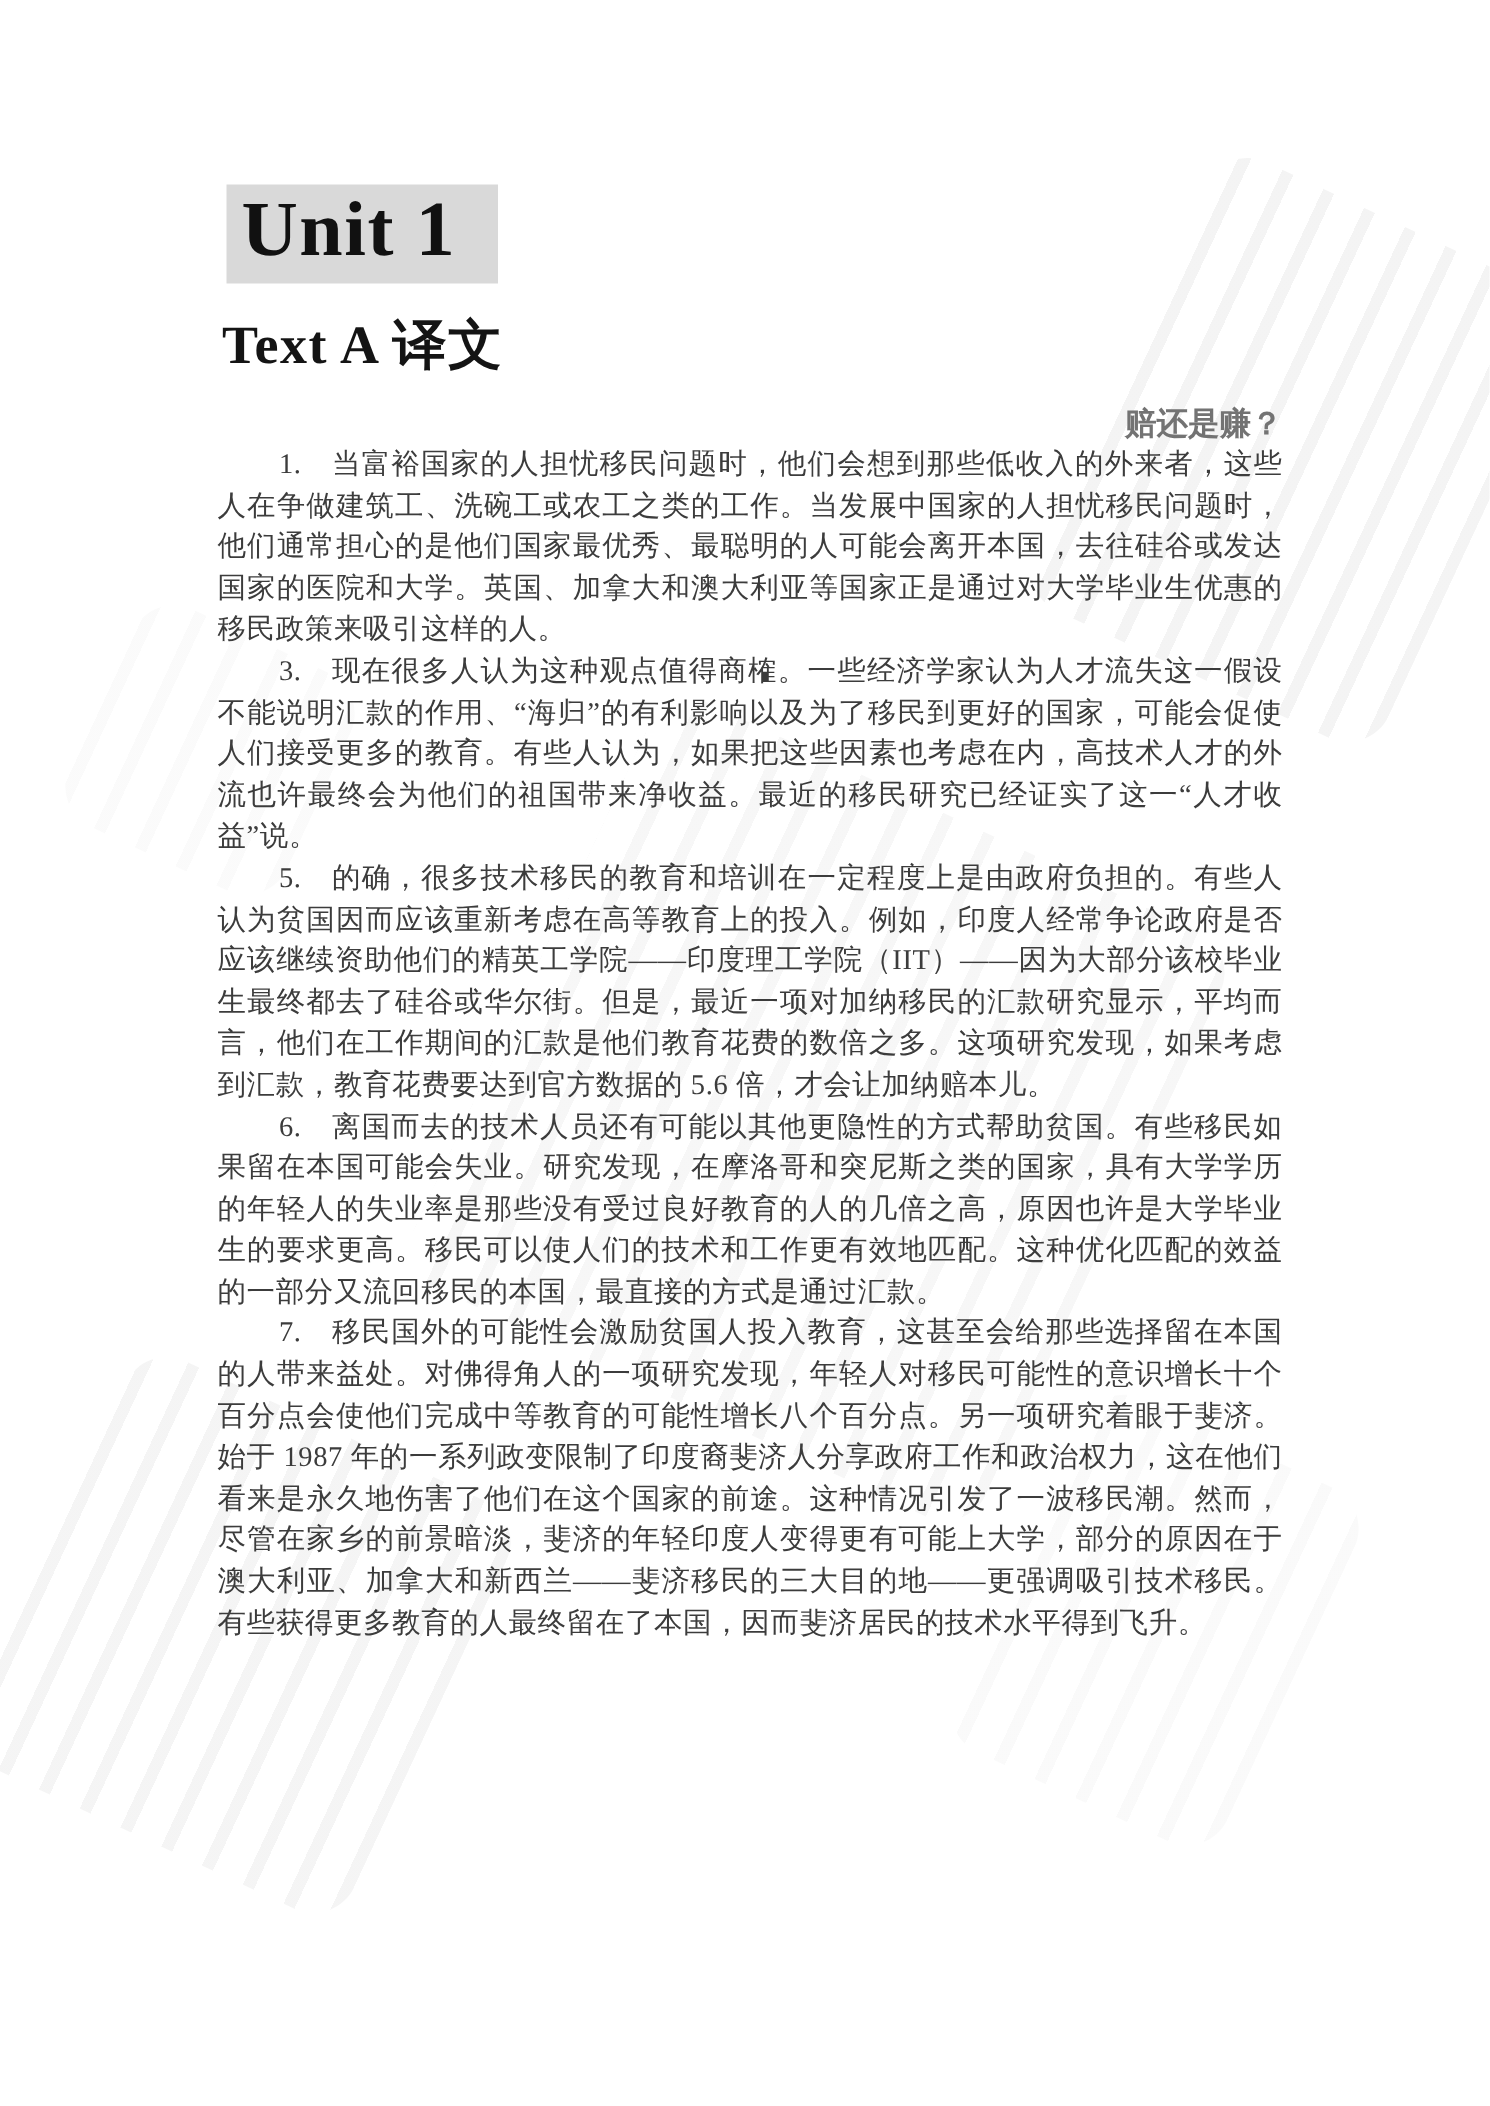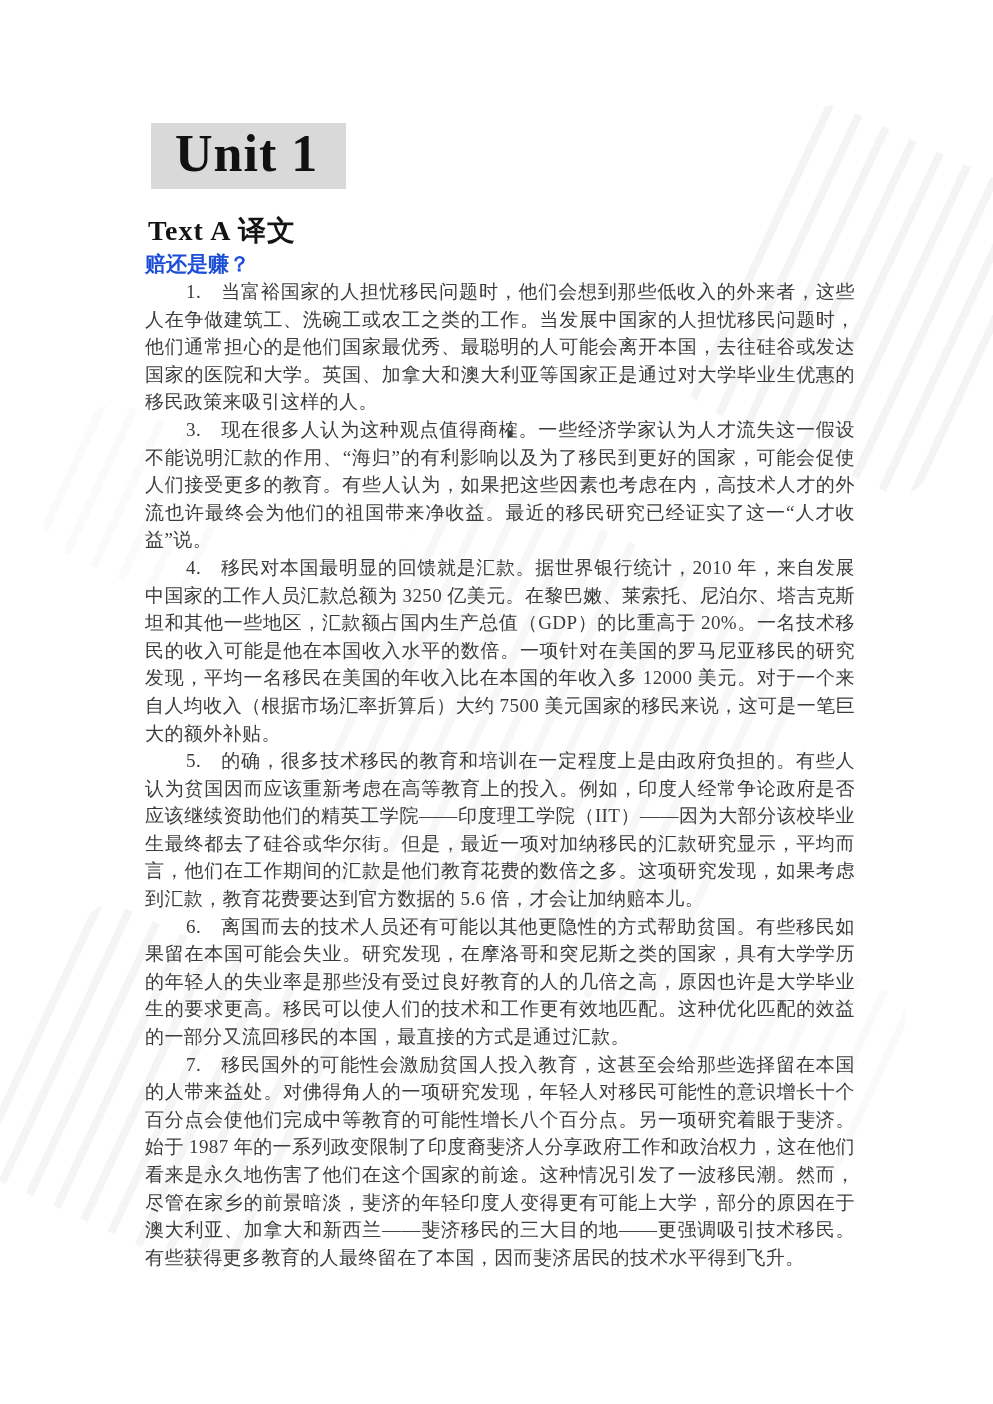--- a/index.html
+++ b/index.html
@@ -28,42 +28,42 @@
 
   .content{
     position:relative;
     padding:123px 138px 0 145px; 
     z-index:2;
   }
   .unit-box{
     display:inline-block;
     margin-left:6px;
     background:#d9d9d9;
-    padding:0 28px 4px 24px;
+    padding:0 28px 4px 10px;
     font-size:52px;
     font-weight:bold;
     line-height:62px;
     color:#111111;
     letter-spacing:1px;
   }
   .section-heading{
     margin:27px 0 0 3px;
-    font-size:28px;
+    font-size:36px;
     line-height:29px;
     font-weight:bold;
     color:#141414;
     letter-spacing:1px;
   }
   .article-title{
-    margin-top:7px;
-    text-align:left;
+    margin-top:25px;
+    text-align:right;
     font-size:21px;
     line-height:24px;
     font-weight:bold;
-    color:#1d4ed8;
+    color:#737373;
   }
   .para{
     margin:0;
     font-size:19px;
     line-height:27.6px;
     text-align:justify;
     text-justify:inter-ideograph;
     text-indent:41px;
     color:#3c3c3c;
     letter-spacing:0.4px;
@@ -82,18 +82,17 @@
 <div class="content">
   <div class="unit-box">Unit 1</div>
 
   <h2 class="section-heading">Text A 译文</h2>
 
   <div class="article-title">赔还是赚？</div>
 
   <div class="para-list">
       <p class="para">1.　当富裕国家的人担忧移民问题时，他们会想到那些低收入的外来者，这些人在争做建筑工、洗碗工或农工之类的工作。当发展中国家的人担忧移民问题时，他们通常担心的是他们国家最优秀、最聪明的人可能会离开本国，去往硅谷或发达国家的医院和大学。英国、加拿大和澳大利亚等国家正是通过对大学毕业生优惠的移民政策来吸引这样的人。</p>
       <p class="para">3.　现在很多人认为这种观点值得商榷。一些经济学家认为人才流失这一假设不能说明汇款的作用、“海归”的有利影响以及为了移民到更好的国家，可能会促使人们接受更多的教育。有些人认为，如果把这些因素也考虑在内，高技术人才的外流也许最终会为他们的祖国带来净收益。最近的移民研究已经证实了这一“人才收益”说。</p>
-      <p class="para">4.　移民对本国最明显的回馈就是汇款。据世界银行统计，2010 年，来自发展中国家的工作人员汇款总额为 3250 亿美元。在黎巴嫩、莱索托、尼泊尔、塔吉克斯坦和其他一些地区，汇款额占国内生产总值（GDP）的比重高于 20%。一名技术移民的收入可能是他在本国收入水平的数倍。一项针对在美国的罗马尼亚移民的研究发现，平均一名移民在美国的年收入比在本国的年收入多 12000 美元。对于一个来自人均收入（根据市场汇率折算后）大约 7500 美元国家的移民来说，这可是一笔巨大的额外补贴。</p>
       <p class="para">5.　的确，很多技术移民的教育和培训在一定程度上是由政府负担的。有些人认为贫国因而应该重新考虑在高等教育上的投入。例如，印度人经常争论政府是否应该继续资助他们的精英工学院——印度理工学院（IIT）——因为大部分该校毕业生最终都去了硅谷或华尔街。但是，最近一项对加纳移民的汇款研究显示，平均而言，他们在工作期间的汇款是他们教育花费的数倍之多。这项研究发现，如果考虑到汇款，教育花费要达到官方数据的 5.6 倍，才会让加纳赔本儿。</p>
       <p class="para">6.　离国而去的技术人员还有可能以其他更隐性的方式帮助贫国。有些移民如果留在本国可能会失业。研究发现，在摩洛哥和突尼斯之类的国家，具有大学学历的年轻人的失业率是那些没有受过良好教育的人的几倍之高，原因也许是大学毕业生的要求更高。移民可以使人们的技术和工作更有效地匹配。这种优化匹配的效益的一部分又流回移民的本国，最直接的方式是通过汇款。</p>
       <p class="para">7.　移民国外的可能性会激励贫国人投入教育，这甚至会给那些选择留在本国的人带来益处。对佛得角人的一项研究发现，年轻人对移民可能性的意识增长十个百分点会使他们完成中等教育的可能性增长八个百分点。另一项研究着眼于斐济。始于 1987 年的一系列政变限制了印度裔斐济人分享政府工作和政治权力，这在他们看来是永久地伤害了他们在这个国家的前途。这种情况引发了一波移民潮。然而，尽管在家乡的前景暗淡，斐济的年轻印度人变得更有可能上大学，部分的原因在于澳大利亚、加拿大和新西兰——斐济移民的三大目的地——更强调吸引技术移民。有些获得更多教育的人最终留在了本国，因而斐济居民的技术水平得到飞升。</p>
     </div>
 </div>
 
 </body></html>

